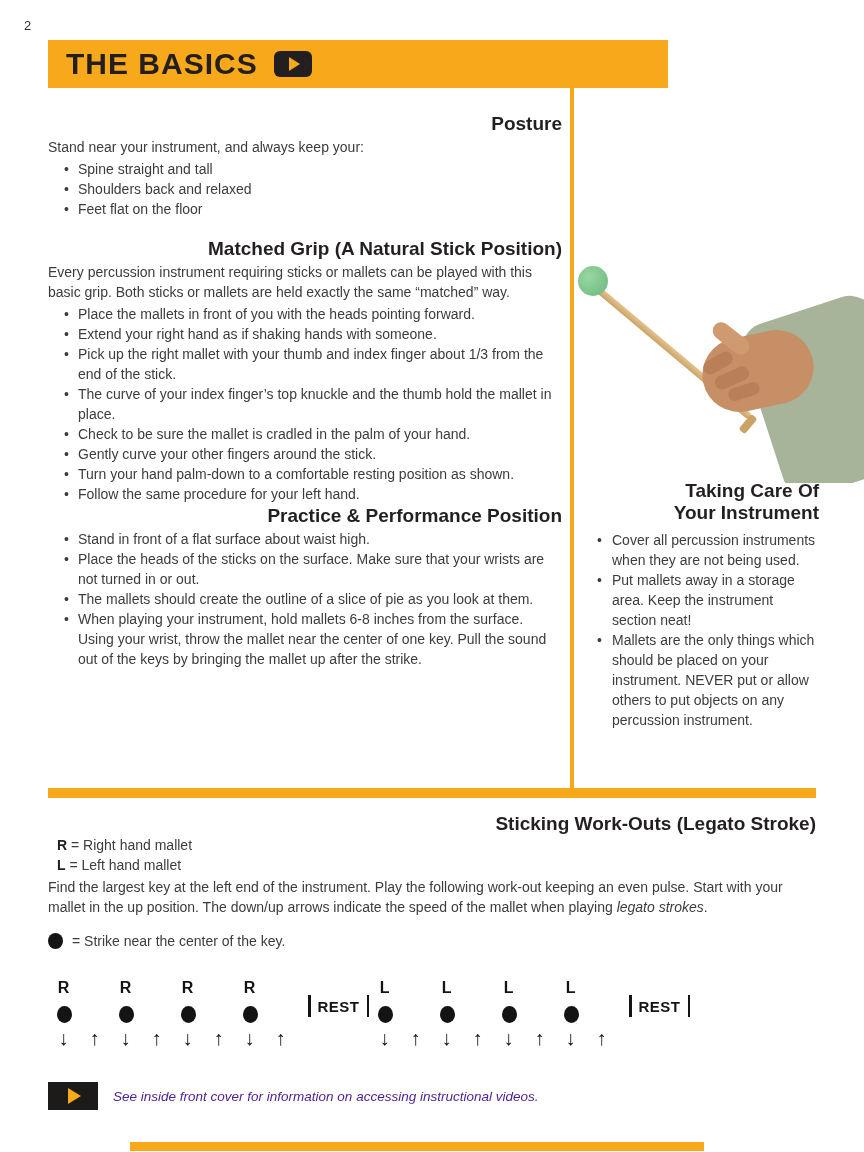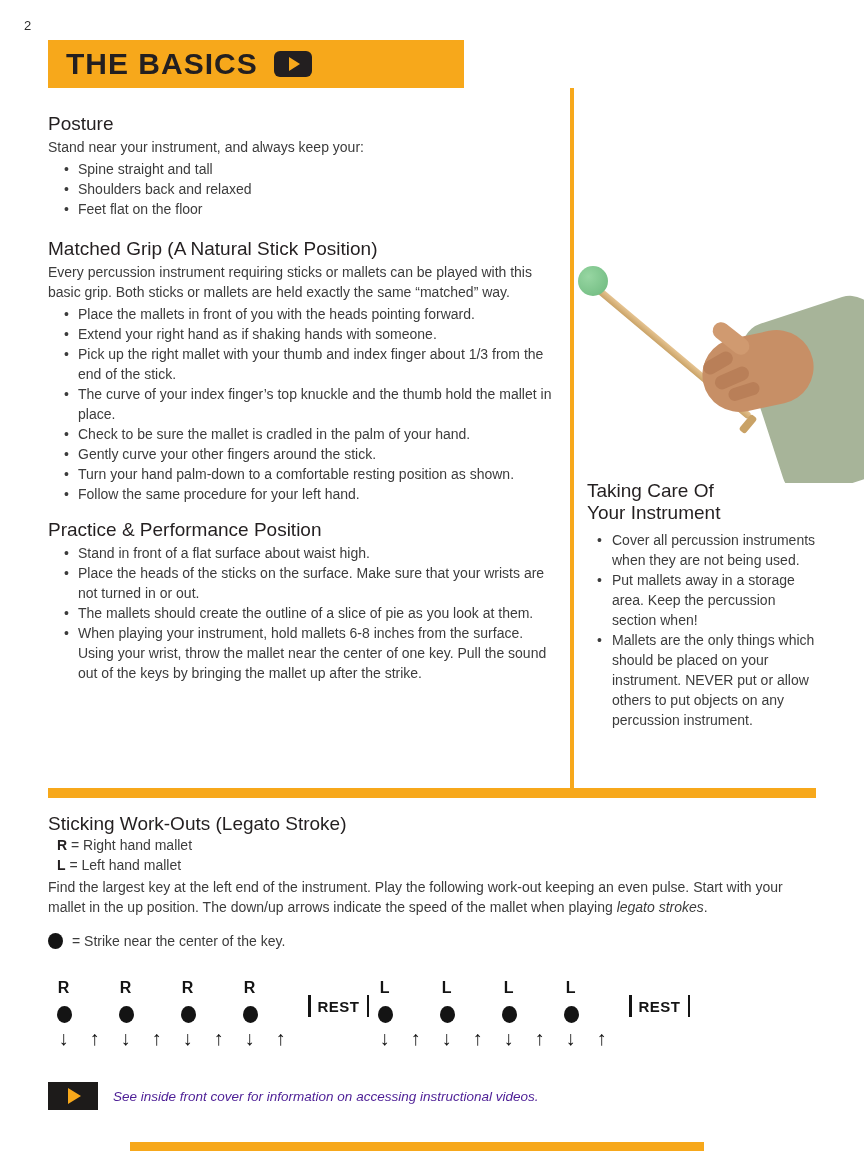--- a/index.html
+++ b/index.html
@@ -1,41 +1,41 @@
 <!DOCTYPE html>
 <html><head>
 <meta charset="utf-8">
 <style>
   html,body{margin:0;padding:0;background:#ffffff;}
   .page{position:relative;width:864px;height:1152px;background:#ffffff;overflow:hidden;
         font-family:"Liberation Sans",sans-serif;color:#3c3c3c;}
   .pagenum{position:absolute;left:24px;top:18px;font-size:13px;color:#2b2b2b;}
 
   
-  .banner{position:absolute;left:48px;top:40px;width:416px;height:48px;background:#F7A81B;
+  .banner{position:absolute;left:48px;top:40px;width:620px;height:48px;background:#F7A81B;
           display:flex;align-items:center;gap:16px;padding-left:18px;box-sizing:border-box;}
   .banner h1{margin:0;font-size:30px;font-weight:800;letter-spacing:1px;color:#231F20;}
   .play-badge{width:38px;height:26px;background:#231F20;border-radius:6px;
               display:flex;align-items:center;justify-content:center;flex:0 0 auto;cursor:pointer;}
   .play-badge::after{content:"";border-left:11px solid #F7A81B;border-top:7px solid transparent;
               border-bottom:7px solid transparent;margin-left:3px;}
 
   
   .vdivider{position:absolute;left:570px;top:88px;width:4px;height:700px;background:#F7A81B;}
   .hbar{position:absolute;left:48px;top:788px;width:768px;height:10px;background:#F7A81B;}
   .bottombar{position:absolute;left:130px;top:1142px;width:574px;height:9px;background:#F7A81B;}
 
   
   .leftcol{position:absolute;left:48px;top:100px;width:514px;}
-  h2{margin:0;font-size:19px;font-weight:400;color:#231F20;line-height:23px;}
+  h2{margin:0;font-size:19px;font-weight:700;color:#231F20;line-height:23px;text-align:right;}
   p{margin:2px 0 0 0;font-size:14px;line-height:20px;}
   ul{margin:2px 0 0 0;padding:0 0 0 16px;list-style:none;}
   li{position:relative;padding-left:14px;font-size:14px;line-height:20px;}
   li::before{content:"\2022";position:absolute;left:0;top:0;color:#3c3c3c;}
-  .sp18{margin-top:18px;} .sp14{margin-top:14px;} .sp12{margin-top:12px;}
+  .sp18{margin-top:18px;} .sp14{} .sp12{margin-top:12px;}
 
   
   .photo{position:absolute;left:574px;top:238px;width:290px;height:245px;overflow:hidden;background:#fff;}
   .mallet-head{position:absolute;left:4px;top:28px;width:30px;height:30px;border-radius:50%;
                background:radial-gradient(circle at 35% 35%, #97d6a2, #6cb87d);}
   .stick{position:absolute;left:24px;top:48px;width:198px;height:7px;border-radius:3px;
          background:linear-gradient(#e6c492,#c9a266);transform:rotate(40deg);transform-origin:left center;}
   .sleeve{position:absolute;right:-34px;top:68px;width:138px;height:180px;background:#a7b499;
           border-radius:26px;transform:rotate(-18deg);}
   .fist{position:absolute;left:128px;top:96px;width:112px;height:74px;background:#c78f66;
@@ -139,21 +139,21 @@
     <div class="finger f2"></div>
     <div class="finger f3"></div>
     <div class="stickbutt"></div>
   </div>
 
   <div class="care">
     <h2>Taking Care Of</h2>
     <h2>Your Instrument</h2>
     <ul>
       <li>Cover all percussion instruments when they are not being used.</li>
-      <li>Put mallets away in a storage area.  Keep the percussion section when!</li>
+      <li>Put mallets away in a storage area.  Keep the instrument section neat!</li>
       <li>Mallets are the only things which should be placed on your instrument. NEVER put or allow others to put objects on any percussion instrument.</li>
     </ul>
   </div>
 
   <div class="sticking">
     <h2>Sticking Work-Outs (Legato Stroke)</h2>
     <div class="legend"><b>R</b><span> = Right hand mallet</span></div>
     <div class="legend"><b>L</b><span> = Left hand mallet</span></div>
     <p class="instructions"><span>Find the largest key at the left end of the instrument. Play the following work-out keeping an even pulse. Start with your mallet in the up position. The down/up arrows indicate the speed of the mallet when playing </span><i>legato strokes</i><span>.</span></p>
 

